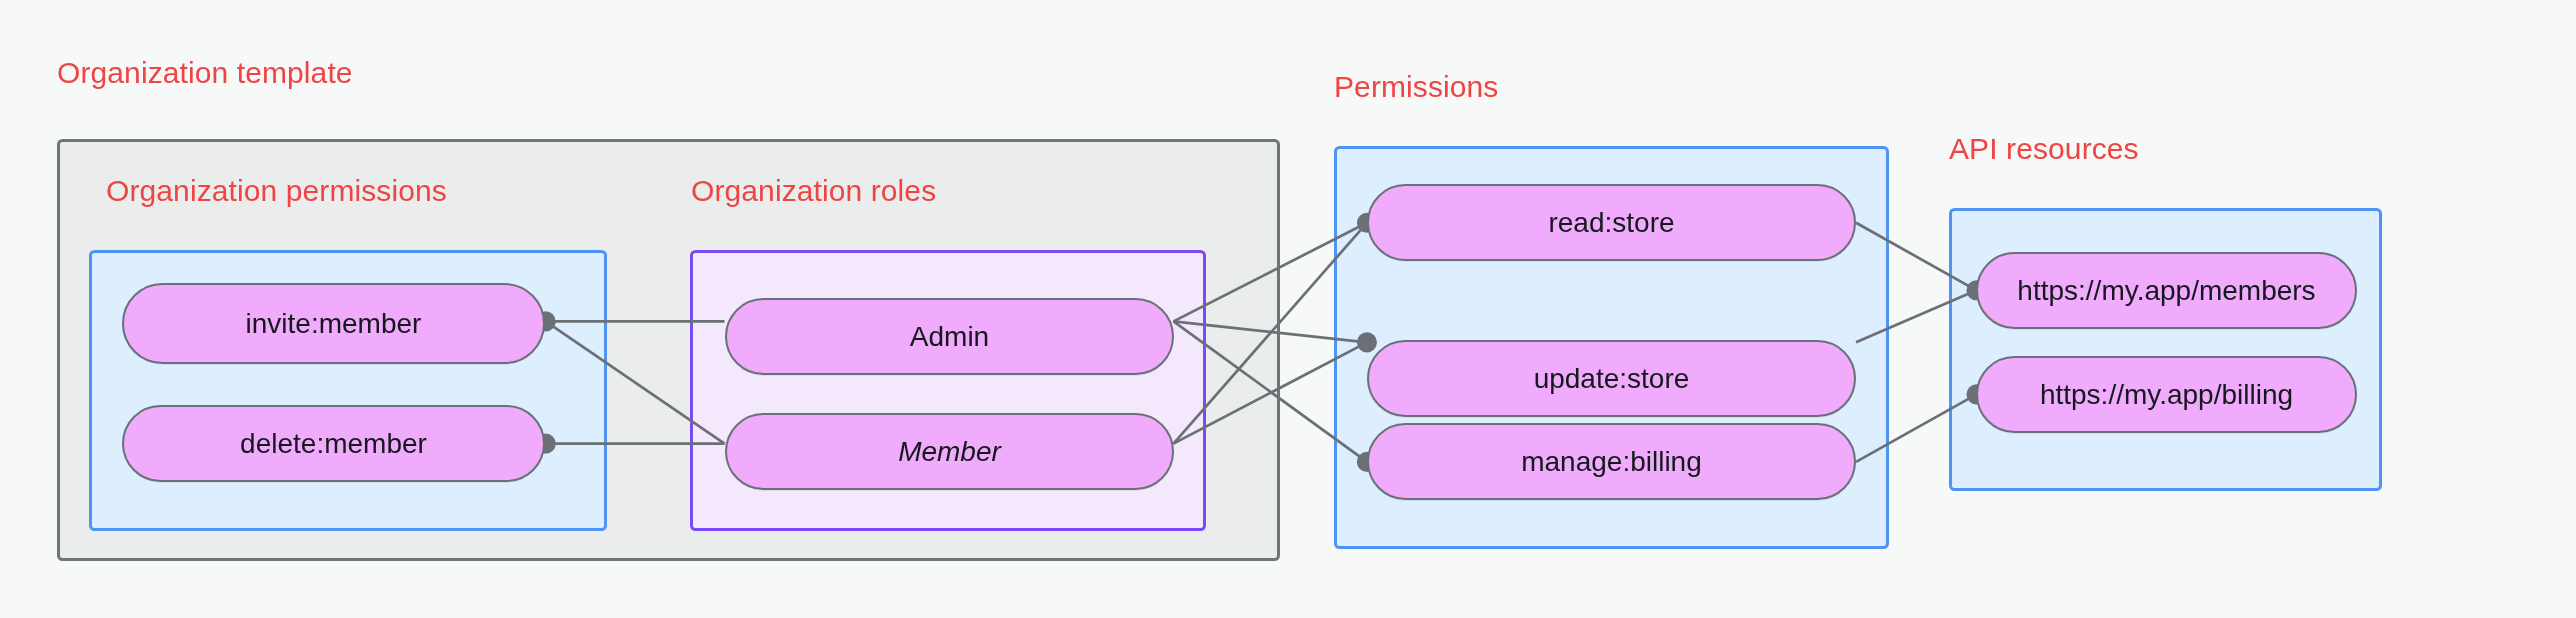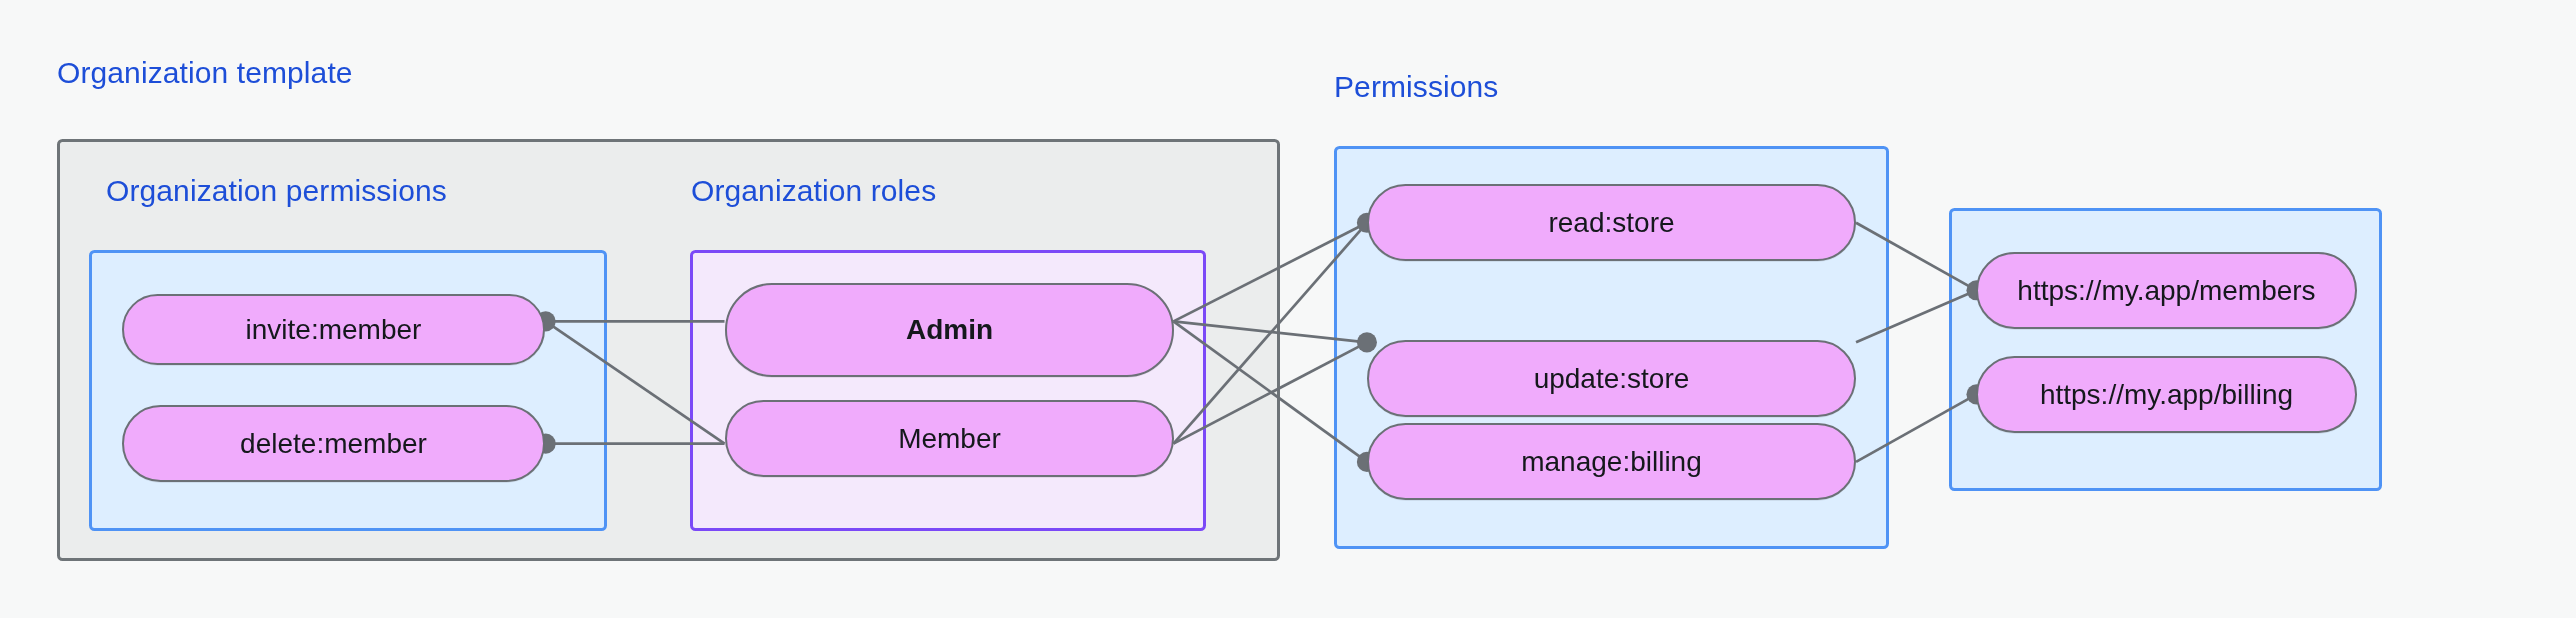--- a/index.html
+++ b/index.html
@@ -10,21 +10,21 @@
     overflow:hidden;position:relative;
   }
   #stage{position:absolute;left:0;top:0;width:2576px;height:619px;}
 
   
   .group{position:absolute;box-sizing:border-box;}
   .group-label{
     position:absolute;
     font-size:30px;
     line-height:35px;
-    color:#1d4ed8;
+    color:#ef4444;
     white-space:nowrap;
     letter-spacing:0.1px;
   }
 
   .outer-template{
     left:57px;top:139px;width:1223px;height:422px;
     background:#ebeded;border:3.7px solid #6e7478;border-radius:5.5px;
   }
   .box-org-perms{
     left:89px;top:250px;width:518px;height:281px;
@@ -56,25 +56,25 @@
     background:#f0abfc;
     border:2.7px solid #6b7076;
     border-radius:912px;
     display:flex;align-items:center;justify-content:center;
     font-size:28px;color:#15181c;
     white-space:nowrap;
     box-shadow:0 0.9px 0 rgba(0,0,0,.07);
   }
 
   
-  .n-invite { left:122px; top:294px; width:423px; height:71px;justify-content:center; }
+  .n-invite { left:122px; top:283px; width:423px; height:81px;justify-content:center; }
   .n-delete { left:122px; top:405px; width:423px; height:77px;align-items:center; }
   
-  .n-admin  { left:725px; top:283px; width:449px; height:94px;font-weight:bold; }
-  .n-member { left:725px; top:400px; width:449px; height:77px; }
+  .n-admin  { left:725px; top:298px; width:449px; height:77px; }
+  .n-member { left:725px; top:413px; width:449px; height:77px;font-style:italic; }
   
   .n-read   { left:1367px; top:184px; width:489px; height:77px; }
   .n-update { left:1367px; top:304px; width:489px; height:77px;margin-top:36px; }
   .n-manage { left:1367px; top:423px; width:489px; height:77px; }
   
   .n-members{ left:1976px; top:252px; width:381px; height:77px; }
   .n-billing{ left:1976px; top:356px; width:381px; height:77px; }
 
   
   #edges{position:absolute;left:0;top:0;width:2576px;height:619px;pointer-events:none;}
@@ -92,20 +92,21 @@
 
   <div class="group-label lbl-org-perms">Organization permissions</div>
   <div class="group box-org-perms"></div>
 
   <div class="group-label lbl-org-roles">Organization roles</div>
   <div class="group box-org-roles"></div>
 
   <div class="group-label lbl-permissions">Permissions</div>
   <div class="group box-permissions"></div>
 
+  <div class="group-label lbl-api">API resources</div>
   <div class="group box-api"></div>
 
   <svg id="edges" viewBox="0 0 2823 678" xmlns="http://www.w3.org/2000/svg">
 
     <line class="edge" x1="598" y1="352" x2="794" y2="352"></line>
     <line class="edge" x1="598" y1="352" x2="794" y2="486"></line>
     <line class="edge" x1="598" y1="486" x2="794" y2="486"></line>
 
     <line class="edge" x1="1286" y1="352" x2="1498" y2="244"></line>
     <line class="edge" x1="1286" y1="352" x2="1498" y2="375"></line>

